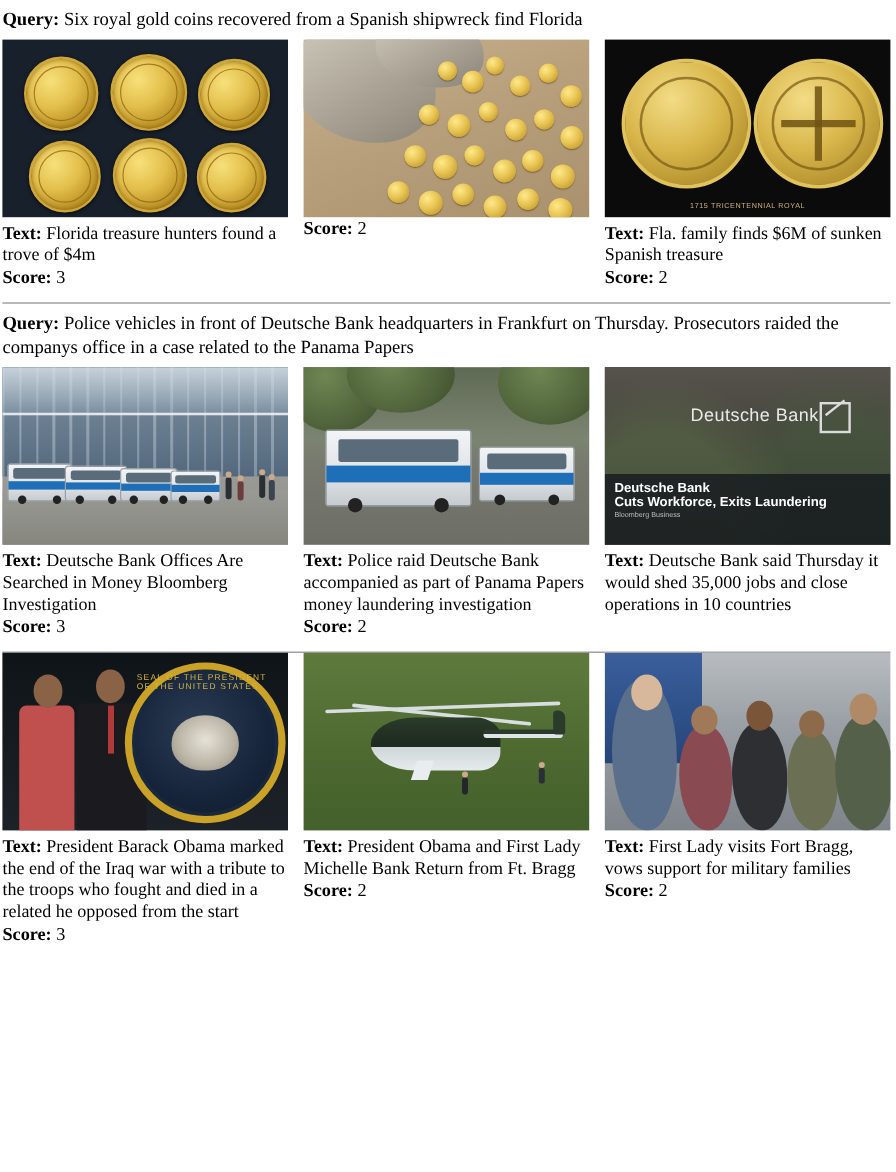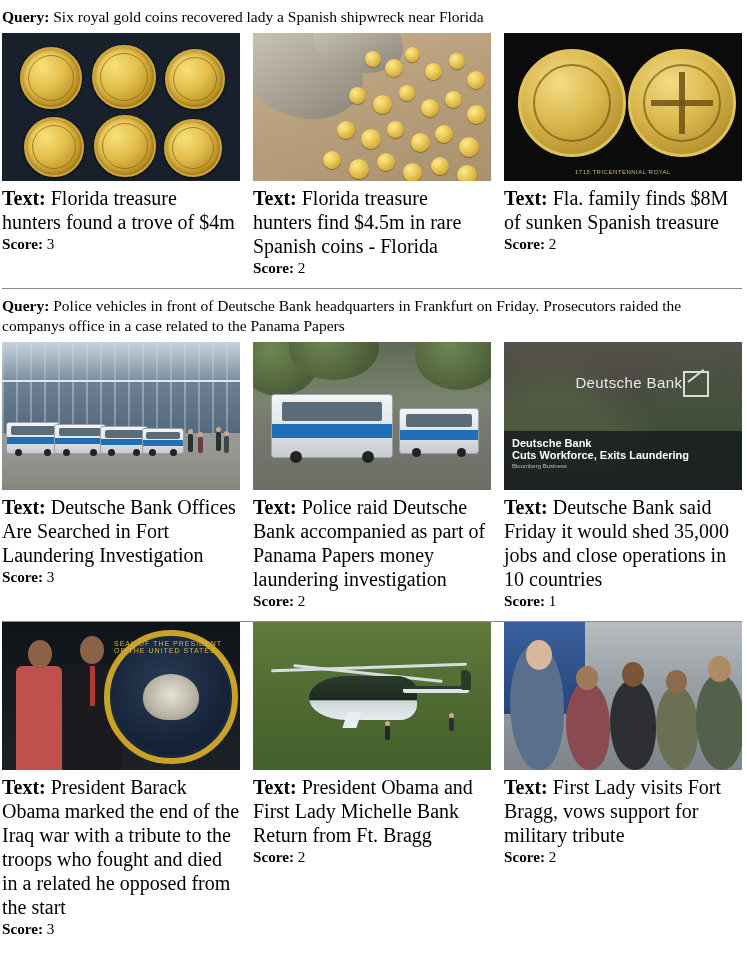--- a/index.html
+++ b/index.html
@@ -46,21 +46,21 @@
   }
   .thumb {
     width: 238px;
     height: 148px;
     overflow: hidden;
     position: relative;
     background: #333;
     display: block;
   }
   .cap {
-    font-size: 20px;
+    font-size: 15px;
     line-height: 1.2;
     margin-top: 5px;
     width: 238px;
     font-family: Liberation Serif, serif;
   }
   .score {
     font-size: 15.2px;
     line-height: 1.2;
     margin-top: 1px;
   }
@@ -278,21 +278,21 @@
   .blob { position: absolute; border-radius: 48% 52% 45% 55%; }
 </style>
 </head>
 <body>
 
 <div class="page">
 
   <div class="block">
     <div class="query-line">
       <span class="lbl">Query:</span>
-      <span>Six royal gold coins recovered lady a Spanish shipwreck near Florida</span>
+      <span>Six royal gold coins recovered from a Spanish shipwreck find Florida</span>
     </div>
     <div class="cards">
 
       <div class="card">
         <div class="thumb coins-bg">
           <div class="img-inner">
             <div class="coin" style="left:18px;top:14px;width:58px;height:58px;"></div>
             <div class="coin" style="left:90px;top:12px;width:60px;height:60px;"></div>
             <div class="coin" style="left:163px;top:16px;width:56px;height:56px;"></div>
             <div class="coin" style="left:22px;top:84px;width:56px;height:56px;"></div>
@@ -334,24 +334,20 @@
             <div class="gcoin" style="left:182px;top:92px;width:18px;height:18px;"></div>
             <div class="gcoin" style="left:206px;top:104px;width:20px;height:20px;"></div>
             <div class="gcoin" style="left:70px;top:118px;width:18px;height:18px;"></div>
             <div class="gcoin" style="left:96px;top:126px;width:20px;height:20px;"></div>
             <div class="gcoin" style="left:124px;top:120px;width:18px;height:18px;"></div>
             <div class="gcoin" style="left:150px;top:130px;width:19px;height:19px;"></div>
             <div class="gcoin" style="left:178px;top:124px;width:18px;height:18px;"></div>
             <div class="gcoin" style="left:204px;top:132px;width:20px;height:20px;"></div>
           </div>
         </div>
-        <div class="cap">
-          <span class="lbl">Text:</span>
-          <span>Florida treasure hunters find $4.5m in rare Spanish coins - Florida</span>
-        </div>
         <div class="score">
           <span class="lbl">Score:</span>
           <span>2</span>
         </div>
       </div>
 
       <div class="card">
         <div class="thumb medal-bg">
           <div class="img-inner">
             <div class="medal" style="left:14px;top:16px;width:102px;height:102px;">
@@ -360,37 +356,37 @@
             <div class="medal" style="left:124px;top:16px;width:102px;height:102px;">
               <div class="medal-inner"></div>
               <div class="cross-v" style="left:48px;top:20px;width:6px;height:62px;"></div>
               <div class="cross-h" style="left:20px;top:48px;width:62px;height:6px;"></div>
             </div>
             <div class="medal-strip">1715 TRICENTENNIAL ROYAL</div>
           </div>
         </div>
         <div class="cap">
           <span class="lbl">Text:</span>
-          <span>Fla. family finds $8M of sunken Spanish treasure</span>
+          <span>Fla. family finds $6M of sunken Spanish treasure</span>
         </div>
         <div class="score">
           <span class="lbl">Score:</span>
           <span>2</span>
         </div>
       </div>
 
     </div>
   </div>
 
   <div class="divider"></div>
 
   <div class="block">
     <div class="query-line">
       <span class="lbl">Query:</span>
-      <span>Police vehicles in front of Deutsche Bank headquarters in Frankfurt on Friday. Prosecutors raided the companys office in a case related to the Panama Papers</span>
+      <span>Police vehicles in front of Deutsche Bank headquarters in Frankfurt on Thursday. Prosecutors raided the companys office in a case related to the Panama Papers</span>
     </div>
     <div class="cards">
 
       <div class="card">
         <div class="thumb street-bg">
           <div class="img-inner">
             <div class="glass"></div>
             <div class="canopy"></div>
             <div class="road"></div>
             <div class="van" style="left:4px;top:80px;width:52px;height:30px;">
@@ -426,21 +422,21 @@
             <div class="person" style="left:214px;top:90px;height:19px;">
                 <div class="head"></div>
               </div>
             <div class="person" style="left:222px;top:94px;height:17px;background:#3b4550;">
                 <div class="head"></div>
               </div>
           </div>
         </div>
         <div class="cap">
           <span class="lbl">Text:</span>
-          <span>Deutsche Bank Offices Are Searched in Fort Laundering Investigation</span>
+          <span>Deutsche Bank Offices Are Searched in Money Bloomberg Investigation</span>
         </div>
         <div class="score">
           <span class="lbl">Score:</span>
           <span>3</span>
         </div>
       </div>
 
       <div class="card">
         <div class="thumb street2-bg">
           <div class="img-inner">
@@ -479,25 +475,21 @@
             <div class="db-slash"></div>
             <div class="lower-third">
               <div class="lt1">Deutsche Bank</div>
               <div class="lt2">Cuts Workforce, Exits Laundering</div>
               <div class="lt3">Bloomberg Business</div>
             </div>
           </div>
         </div>
         <div class="cap">
           <span class="lbl">Text:</span>
-          <span>Deutsche Bank said Friday it would shed 35,000 jobs and close operations in 10 countries</span>
-        </div>
-        <div class="score">
-          <span class="lbl">Score:</span>
-          <span>1</span>
+          <span>Deutsche Bank said Thursday it would shed 35,000 jobs and close operations in 10 countries</span>
         </div>
       </div>
 
     </div>
   </div>
 
   <div class="divider"></div>
 
   <div class="block">
     <div class="cards">
@@ -564,21 +556,21 @@
             <div class="blob" style="left:106px;top:58px;width:46px;height:90px;background:#2e2f33;"></div>
             <div class="face" style="left:118px;top:40px;width:22px;height:25px;background:#7a5538;"></div>
             <div class="blob" style="left:152px;top:64px;width:42px;height:84px;background:#6b6f54;"></div>
             <div class="face" style="left:162px;top:48px;width:21px;height:23px;background:#8d6a4a;"></div>
             <div class="blob" style="left:192px;top:52px;width:48px;height:96px;background:#55604a;"></div>
             <div class="face" style="left:204px;top:34px;width:23px;height:26px;background:#b08a66;"></div>
           </div>
         </div>
         <div class="cap">
           <span class="lbl">Text:</span>
-          <span>First Lady visits Fort Bragg, vows support for military tribute</span>
+          <span>First Lady visits Fort Bragg, vows support for military families</span>
         </div>
         <div class="score">
           <span class="lbl">Score:</span>
           <span>2</span>
         </div>
       </div>
 
     </div>
   </div>
 

